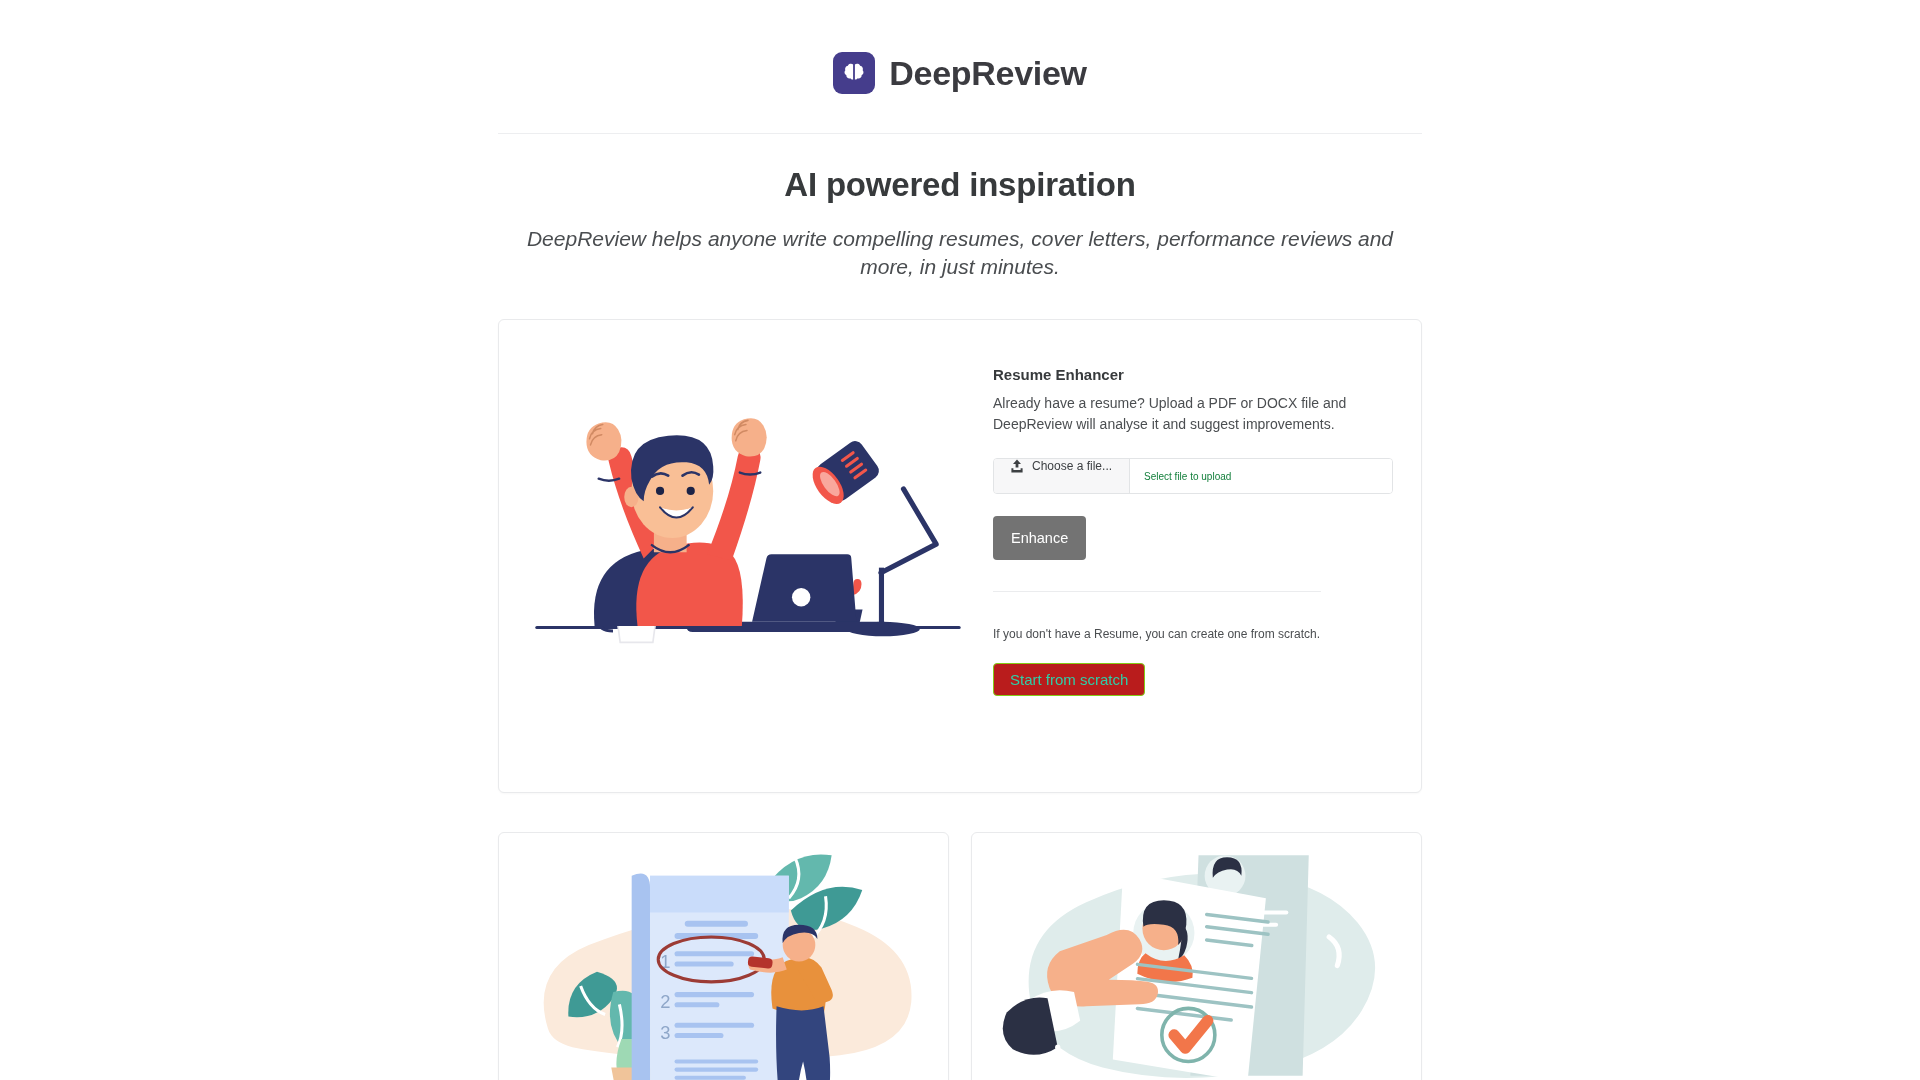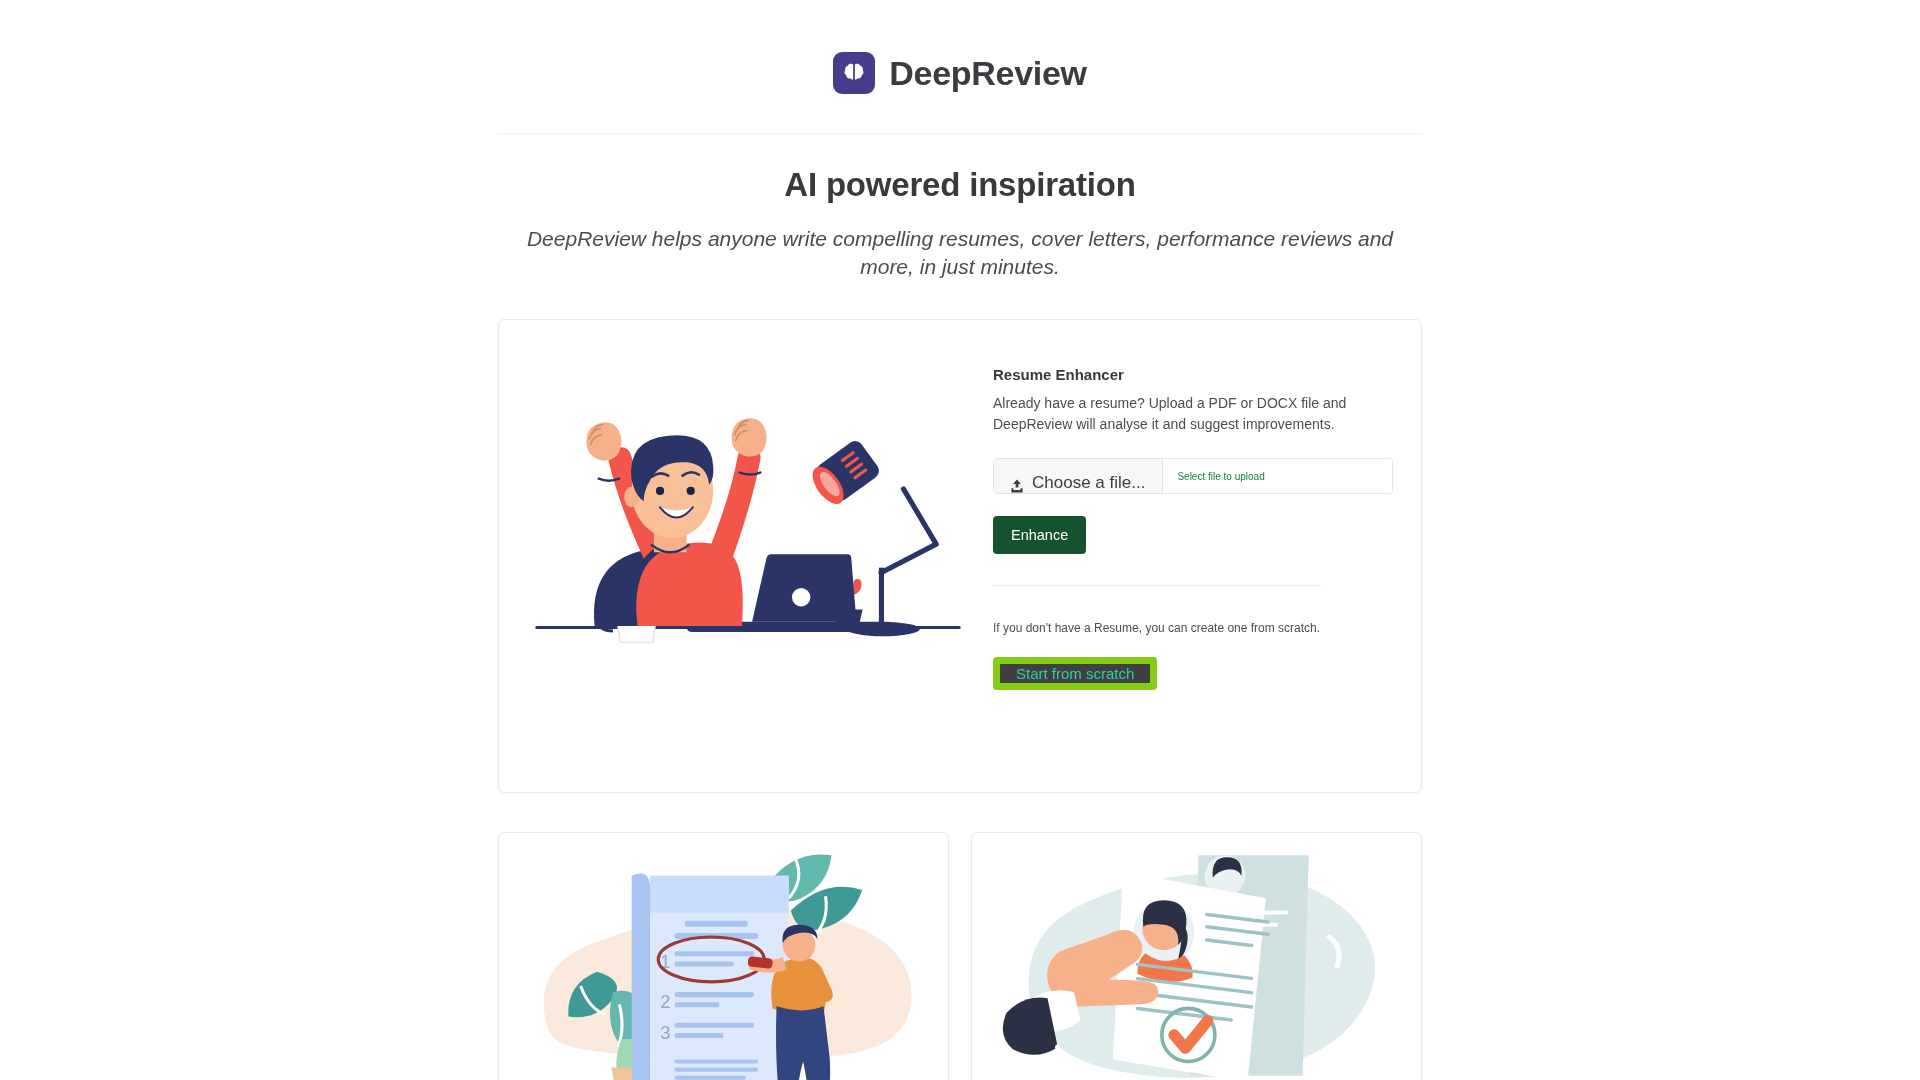--- a/index.html
+++ b/index.html
@@ -121,26 +121,26 @@
     display: flex;
     width: 400px;
     height: 36px;
     border: 1px solid #e2e4e6;
     border-radius: 4px;
     overflow: hidden;
     background: #fff;
   }
   .file-btn {
     display: flex;
-    align-items: flex-end;
+    align-items: flex-start;
     gap: 8px;
     padding: 0 17px 0 16px;
     background: #f7f7f8;
     border-right: 1px solid #e2e4e6;
-    font-size: 17px;
+    font-size: 12px;
     color: #3d4043;
     cursor: pointer;
     white-space: nowrap;
     height: 100%;
   }
   .file-btn svg { display: block; flex: none; }
   .file-placeholder {
     flex: 1;
     display: flex;
     align-items: center;
@@ -149,23 +149,23 @@
     color: #15803d;
     background: #fff;
   }
 
   
   .enhance-btn {
     margin-top: 22px;
     display: inline-flex;
     align-items: center;
     justify-content: center;
-    height: 38px;
+    height: 44px;
     padding: 0 18px;
-    background: #14532d;
+    background: #737373;
     color: #ffffff;
     font-size: 14.5px;
     border: none;
     border-radius: 4px;
     cursor: default;
     font-family: inherit;
   }
 
   .card-divider {
     width: 328px;
@@ -182,23 +182,23 @@
     max-width: 330px;
   }
 
   .scratch-btn {
     margin-top: 20px;
     display: inline-flex;
     align-items: center;
     justify-content: center;
     height: 33px;
     padding: 0 16px;
-    background: #404040;
+    background: #b91c1c;
     color: #2ecfa8;
-    border: 7px solid #84cc16;
+    border: 1px solid #84cc16;
     border-radius: 4px;
     font-size: 15px;
     cursor: pointer;
     font-family: inherit;
   }
 
   
   .bottom-row {
     width: 924px;
     margin: 39px auto 0;

